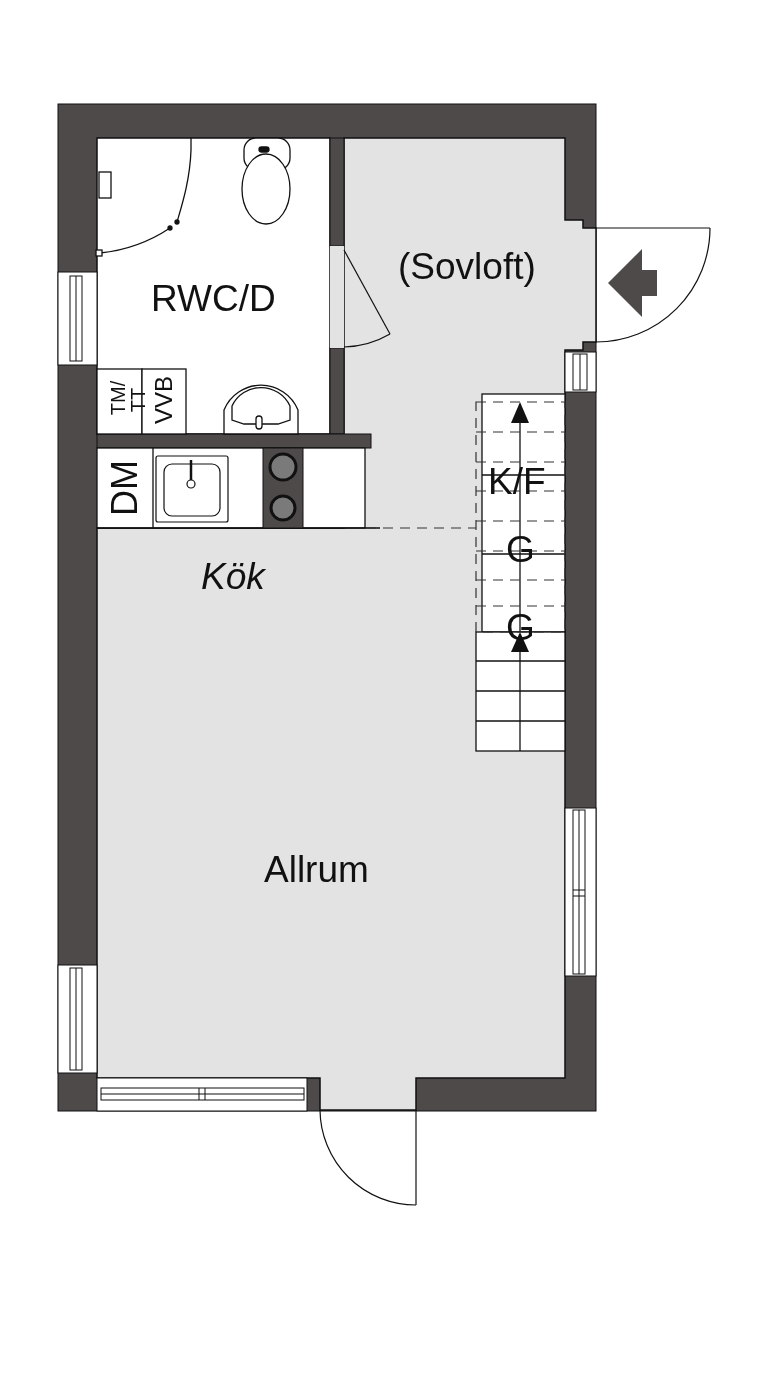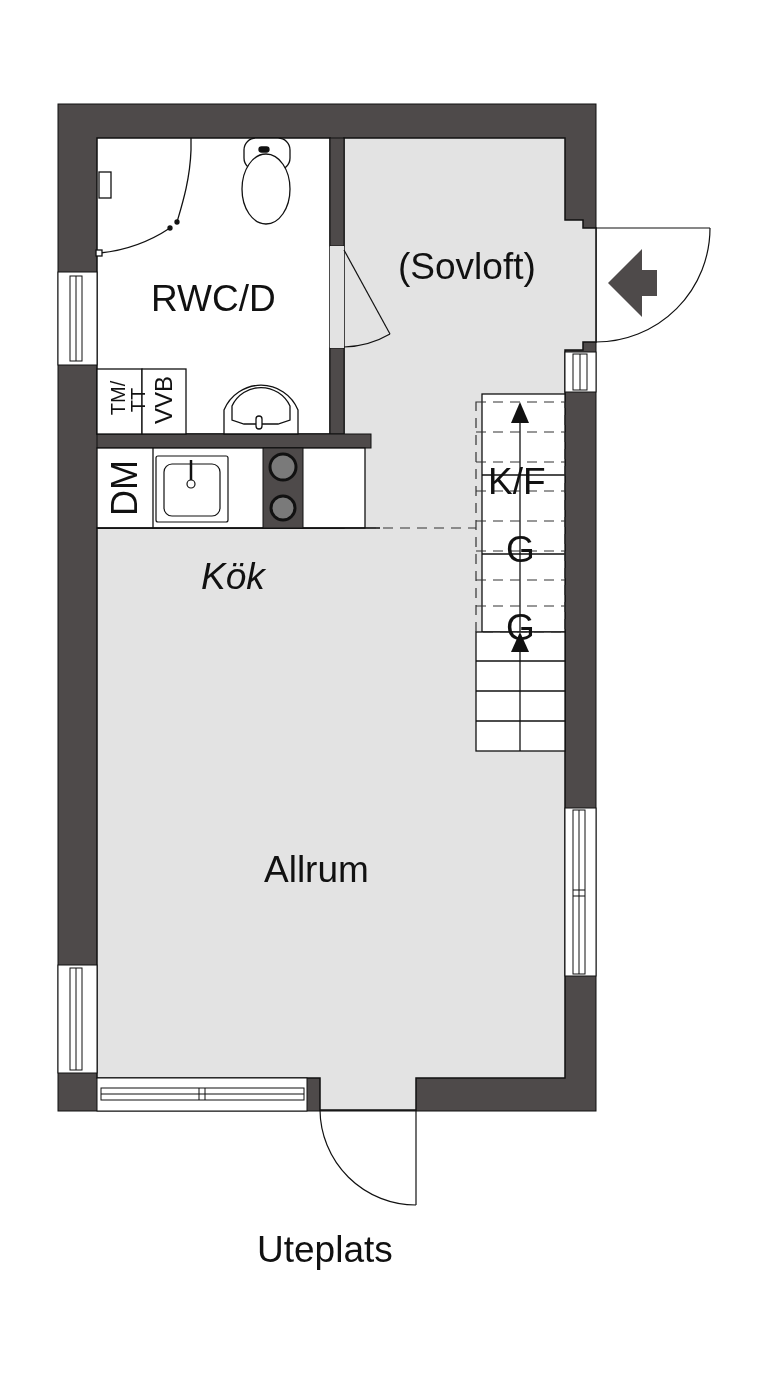--- a/index.html
+++ b/index.html
@@ -151,21 +151,20 @@
         <line x1="476" y1="606" x2="565" y2="606"></line>
       </g>
     </g>
   </svg>
 
   
   <div class="label room-label" style="left:151px; top:278px;">RWC/D</div>
   <div class="label room-label" style="left:386px; top:246px;margin-left:12px;">(Sovloft)</div>
   <div class="label room-label" style="left:201px; top:556px;font-style:italic;">Kök</div>
   <div class="label room-label" style="left:264px; top:849px;">Allrum</div>
-  <div class="label room-label" style="left:257px; top:1229px;">Uteplats</div>
 
   
   <div class="label small-label" style="left:96px; top:388px; transform: rotate(-90deg); transform-origin: center; width:44px; text-align:center; font-size:20px; line-height:20px;">TM/</div>
   <div class="label small-label" style="left:116px; top:390px; transform: rotate(-90deg); transform-origin: center; width:44px; text-align:center; font-size:20px; line-height:20px;">TT</div>
   <div class="label small-label" style="left:139px; top:388px; transform: rotate(-90deg); transform-origin: center; width:50px; text-align:center; font-size:24px; line-height:24px;">VVB</div>
   <div class="label" style="left:92px; top:470px; transform: rotate(-90deg); transform-origin: center; width:66px; text-align:center; font-size:36px; line-height:36px;">DM</div>
 
   
   <div class="label stair-label" style="left:488px; top:425px;">K/F</div>
   <div class="label stair-label" style="left:506px; top:493px;">G</div>

